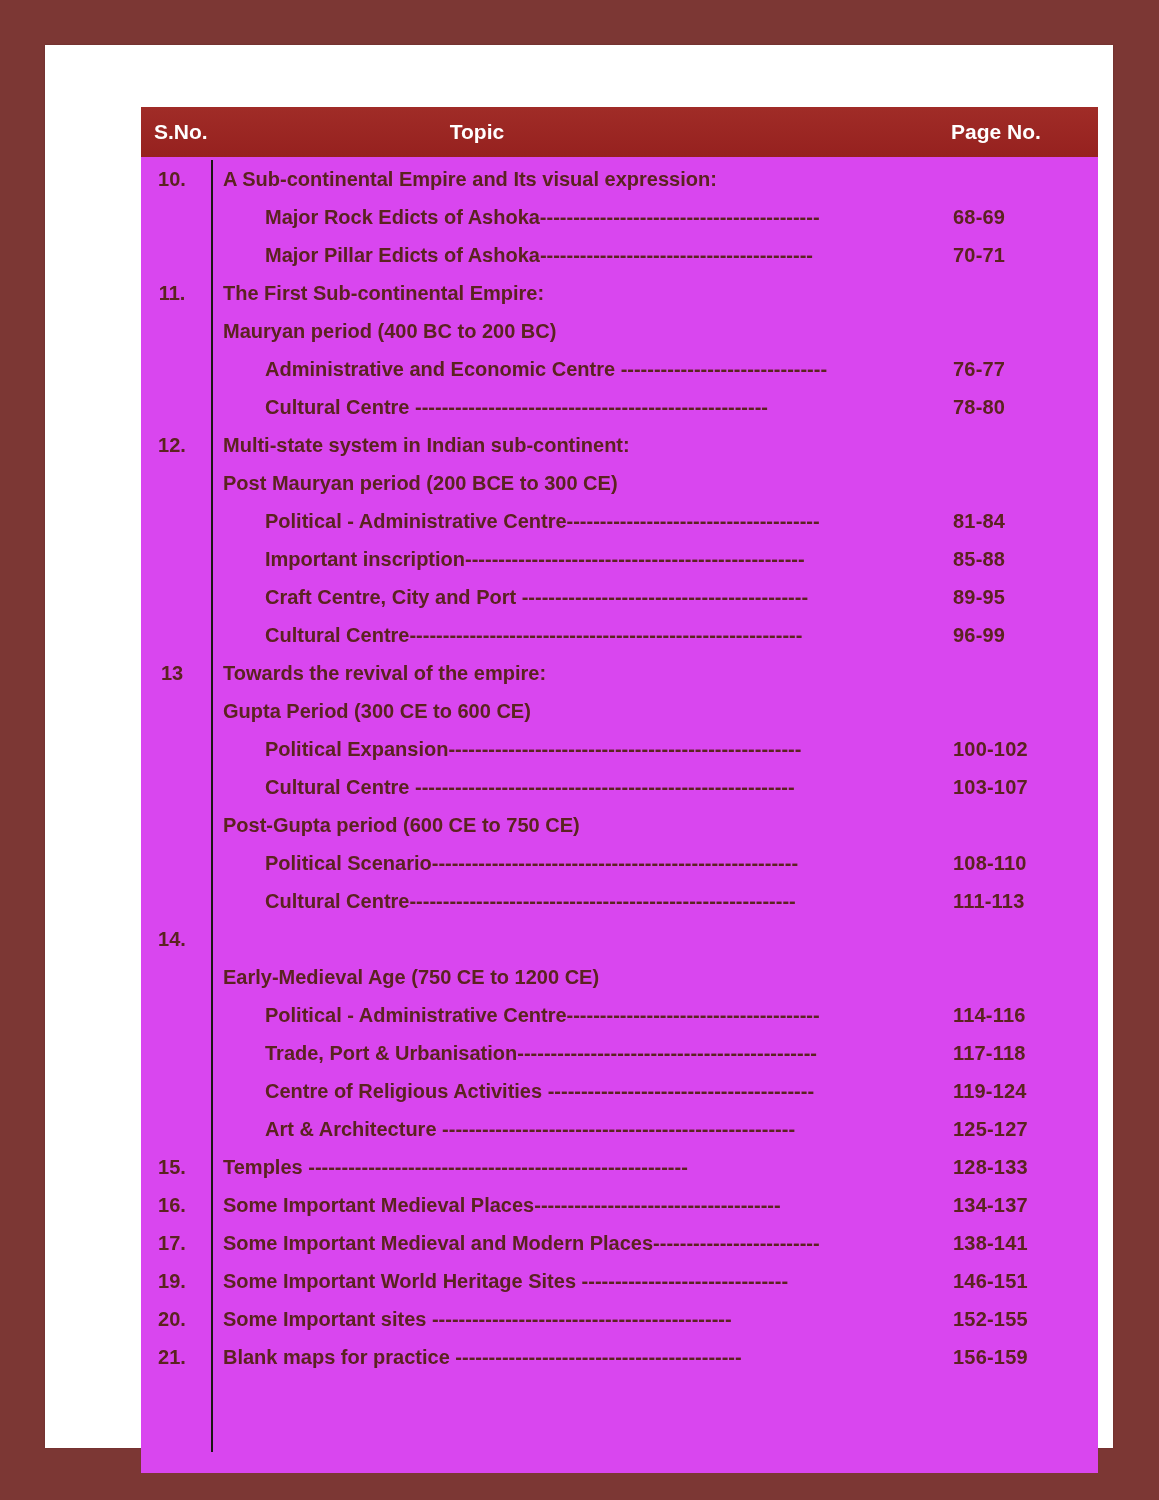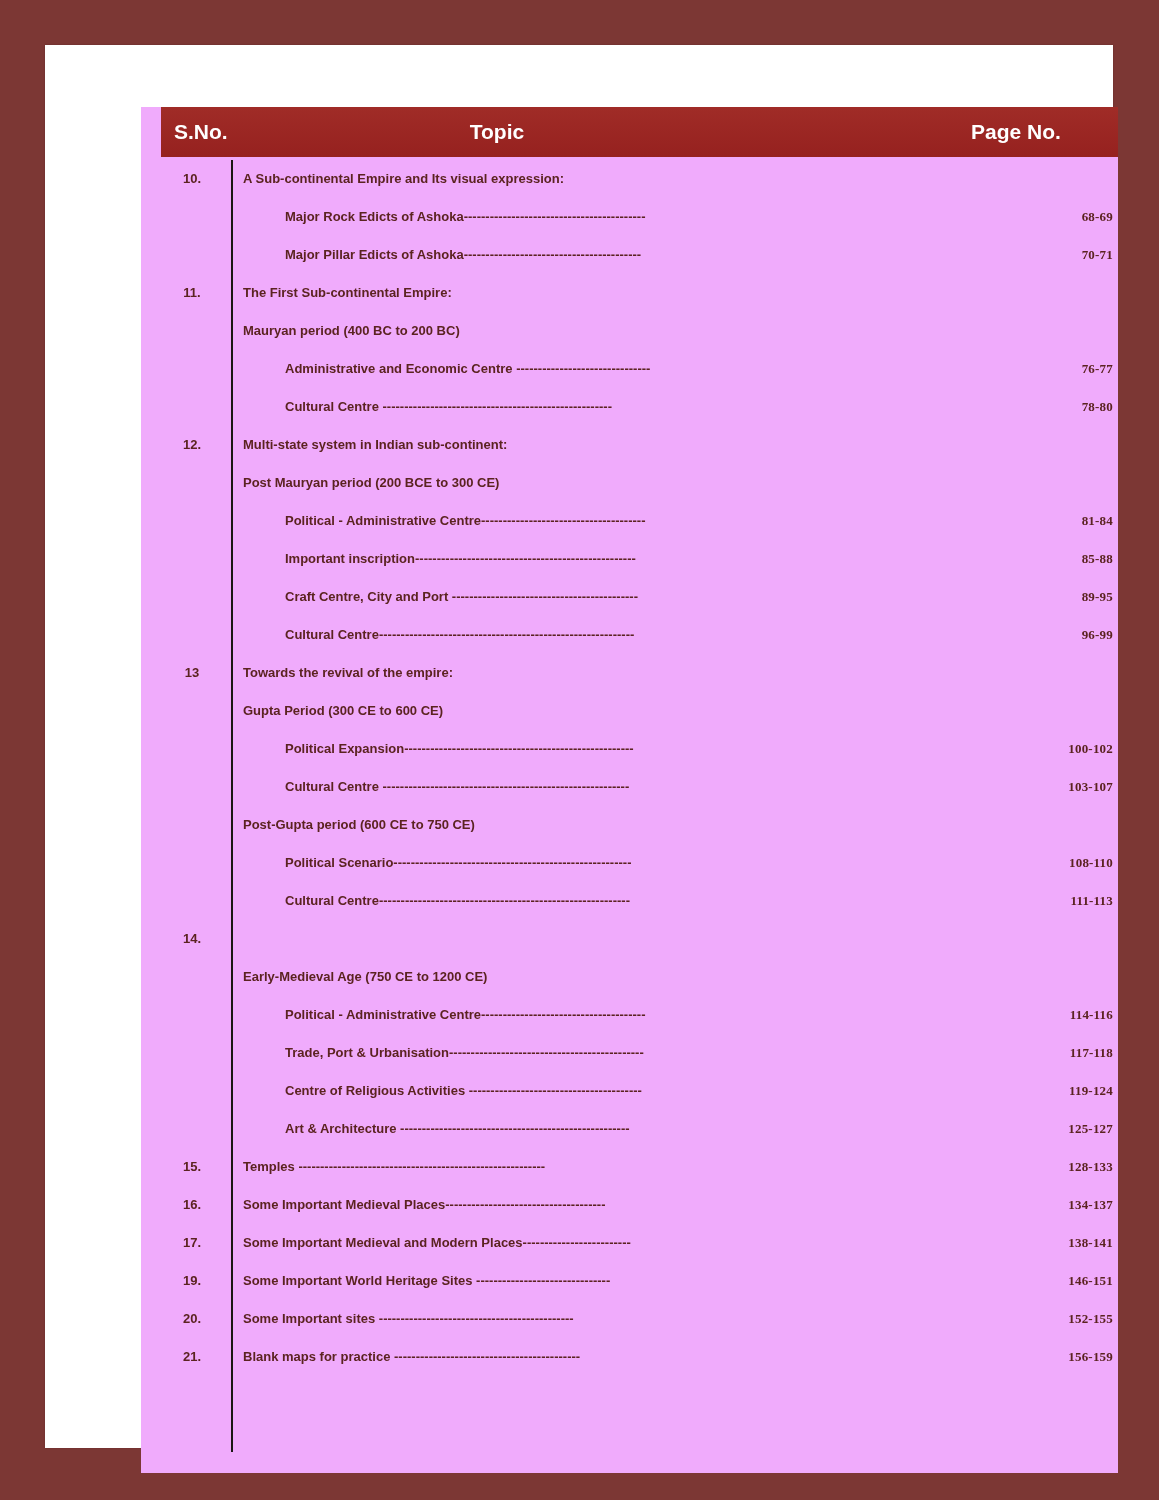--- a/index.html
+++ b/index.html
@@ -31,22 +31,21 @@
     background: #ffffff;
     box-shadow: 0 0 2px rgba(0,0,0,0.18);
   }
 
   .toc {
     position: absolute;
     left: 96px;
     top: 62px;
     width: 957px;
     height: 1366px;
-    background: #f0abfc;
-    padding-left: 20px;
+    background: #d946ef;
   }
 
   
   .toc-header {
     position: relative;
     height: 50px;
     background: #9e2a26;
     background: linear-gradient(to bottom, #a02c27 0%, #96211f 100%);
     color: #ffffff;
     font-weight: bold;
@@ -74,21 +73,21 @@
     top: 0;
     width: 2px;
     height: 1292px;
     background: #1b1613;
   }
 
   .row {
     position: relative;
     height: 38px;
     color: #5b2320;
-    font-size: 13px;
+    font-size: 20px;
     font-weight: bold;
     line-height: 38px;
     white-space: nowrap;
   }
   .row:first-child { margin-top: 3px; }
 
   .sno {
     position: absolute;
     left: 0;
     width: 62px;
@@ -98,23 +97,22 @@
     position: absolute;
     left: 82px;
     max-width: 730px;
     overflow: hidden;
   }
   .topic.indent { left: 124px; }
   .pageno {
     position: absolute;
     left: 812px;
     width: 140px;
-    text-align: right;
+    text-align: left;
     letter-spacing: 0.2px;
-    font-family: Liberation Serif, serif;
   }
 </style>
 </head>
 <body>
 
 <div class="page-frame">
   <div class="white-card">
 
     <div class="toc">
 

